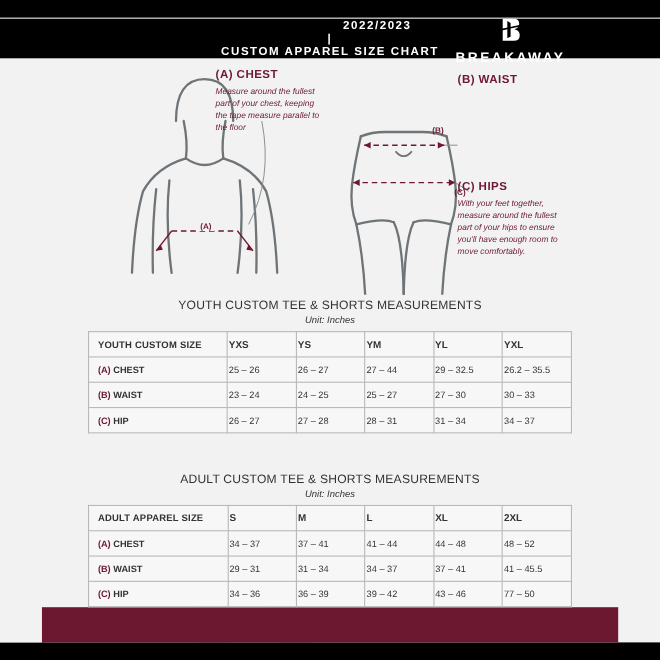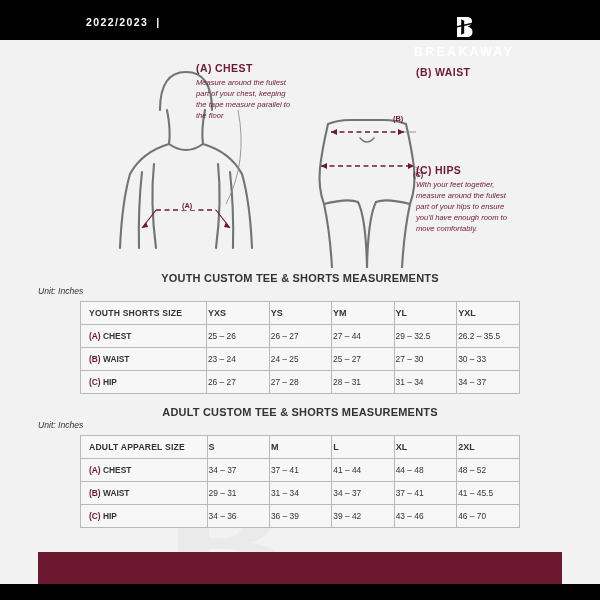--- a/index.html
+++ b/index.html
@@ -5,22 +5,22 @@
   html,body{margin:0;padding:0;background:#000;}
   body{width:600px;height:600px;overflow:hidden;font-family:"Liberation Sans",sans-serif;}
 
   .page{position:relative;width:600px;height:600px;background:#f2f2f2;}
 
   
   .topbar{position:absolute;left:0;top:0;width:600px;height:16px;background:#000;}
   .bottombar{position:absolute;left:0;bottom:0;width:600px;height:16px;background:#000;}
 
   
-  .header{position:absolute;left:0;top:4px;width:600px;height:36px;background:#000;
-          display:flex;align-items:center;}
+  .header{position:absolute;left:0;top:17px;width:600px;height:36px;background:#000;
+          display:flex;align-items:center;flex-direction:column;}
   .header-title{color:#ffffff;font-size:10.5px;font-weight:bold;letter-spacing:1.4px;
                 margin-left:86px;white-space:nowrap;}
   .header-sep{color:#ffffff;font-size:10.5px;font-weight:bold;margin:0 8px;letter-spacing:1.4px;}
   .brand{position:absolute;right:86px;top:16px;height:36px;display:flex;align-items:center;gap:7px;flex-direction:column;}
   .brand-mark{width:17px;height:22px;position:relative;}
   .brand-name{color:#fff;font-size:12.5px;font-weight:bold;letter-spacing:2.2px;}
 
   
   .sheet{position:absolute;left:38px;top:16px;width:524px;height:568px;background:#f2f2f2;overflow:hidden;}
 
@@ -41,22 +41,22 @@
   .callout{position:absolute;width:95px;}
 
   .c-chest{left:158px;top:10px;}
   .c-waist{left:378px;top:14px;}
   .c-hips{left:378px;top:112px;}
 
   .tag{position:absolute;font-size:7.4px;font-weight:bold;color:#6d1831;}
 
   
   .tbl-block{position:absolute;left:38px;width:524px;}
-  .tbl-title{text-align:center;font-size:11px;font-weight:bold;color:#333;letter-spacing:.2px;}
-  .tbl-sub{font-size:8.6px;font-style:italic;color:#333;margin-top:2px;margin-bottom:5px;}
+  .tbl-title{text-align:center;font-size:11px;font-weight:normal;color:#333;letter-spacing:.2px;}
+  .tbl-sub{text-align:center;font-size:8.6px;font-style:italic;color:#333;margin-top:2px;margin-bottom:5px;}
   table{border-collapse:collapse;width:440px;margin:0 auto;background:#f7f7f7;}
   th,td{border:1px solid #b9b9b9;height:20px;font-size:8.4px;color:#333;text-align:left;}
   th.rowhead,td.rowhead{text-align:left;padding-left:8px;width:122px;}
   th{font-weight:bold;}
   td.rowhead .lbl-code{color:#6d1831;font-weight:bold;}
   td.rowhead .lbl-txt{color:#333;font-weight:bold;}
   th.sizehead{width:63px;font-size:9px;}
   th.rowhead{font-size:8.6px;letter-spacing:.2px;}
 </style>
 </head>
@@ -70,20 +70,21 @@
 
   <div class="topbar"></div>
   <div class="bottombar"></div>
 
   <div class="footer-band"></div>
   <div class="footer-band-left"></div>
 
   <div class="header">
     <span class="header-title">2022/2023</span>
     <span class="header-sep">|</span>
+    <span class="header-title" style="margin-left:0">CUSTOM APPAREL SIZE CHART</span>
   </div>
   <div class="brand">
     <span class="brand-mark">
       <svg width="17" height="22" viewBox="0 0 17 22">
         <path d="M1 1 H11 Q16 1 16 5.5 Q16 9.5 11.5 10.5 Q16.5 11.5 16.5 16 Q16.5 21 11 21 H1 Z" fill="#ffffff"></path>
         <path d="M5.2 3.2 V18.8 L8.2 17.2 V4.8 Z" fill="#000000"></path>
         <path d="M0 10.2 L17 6.6 L17 8.1 L0 11.7 Z" fill="#000000"></path>
       </svg>
     </span>
     <span class="brand-name">BREAKAWAY</span>
@@ -190,21 +191,21 @@
       <div class="callout-body">With your feet together, measure around the fullest part of your hips to ensure you'll have enough room to move comfortably.</div>
     </div>
   </div>
 
   <div class="tbl-block" style="top:272px;">
     <div class="tbl-title">YOUTH CUSTOM TEE &amp; SHORTS MEASUREMENTS</div>
     <div class="tbl-sub">Unit: Inches</div>
     <table>
       <thead>
         <tr>
-          <th class="rowhead">YOUTH SHORTS SIZE</th>
+          <th class="rowhead">YOUTH CUSTOM SIZE</th>
           <th class="sizehead">YXS</th>
           <th class="sizehead">YS</th>
           <th class="sizehead">YM</th>
           <th class="sizehead">YL</th>
           <th class="sizehead">YXL</th>
         </tr>
       </thead>
       <tbody>
         <tr>
           <td class="rowhead">
@@ -236,21 +237,21 @@
           <td>26 – 27</td>
           <td>27 – 28</td>
           <td>28 – 31</td>
           <td>31 – 34</td>
           <td>34 – 37</td>
         </tr>
       </tbody>
     </table>
   </div>
 
-  <div class="tbl-block" style="top:406px;">
+  <div class="tbl-block" style="top:430px;">
     <div class="tbl-title">ADULT CUSTOM TEE &amp; SHORTS MEASUREMENTS</div>
     <div class="tbl-sub">Unit: Inches</div>
     <table>
       <thead>
         <tr>
           <th class="rowhead">ADULT APPAREL SIZE</th>
           <th class="sizehead">S</th>
           <th class="sizehead">M</th>
           <th class="sizehead">L</th>
           <th class="sizehead">XL</th>
@@ -282,19 +283,19 @@
         </tr>
         <tr>
           <td class="rowhead">
             <span class="lbl-code">(C)</span>
             <span class="lbl-txt">HIP</span>
           </td>
           <td>34 – 36</td>
           <td>36 – 39</td>
           <td>39 – 42</td>
           <td>43 – 46</td>
-          <td>46 – 70</td>
+          <td>77 – 50</td>
         </tr>
       </tbody>
     </table>
   </div>
 
 </div>
 
 </body></html>

